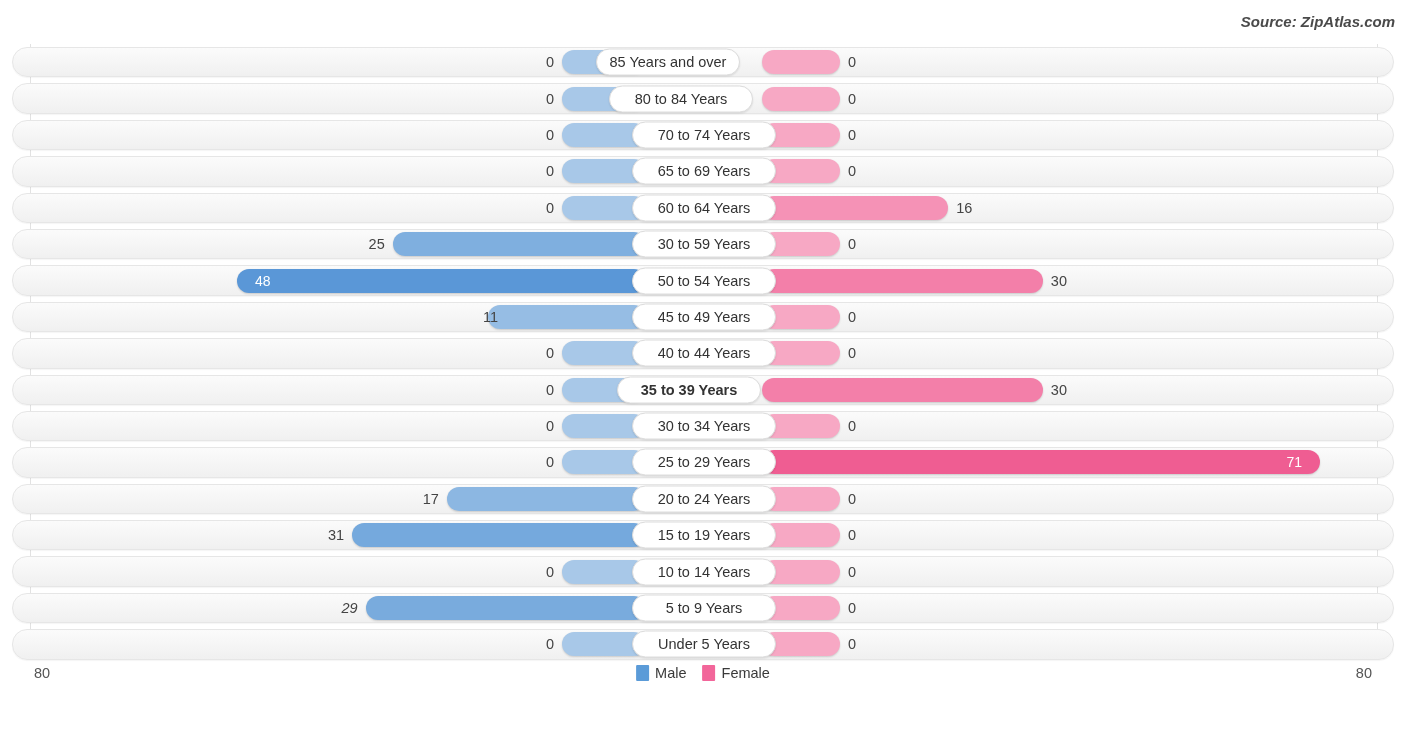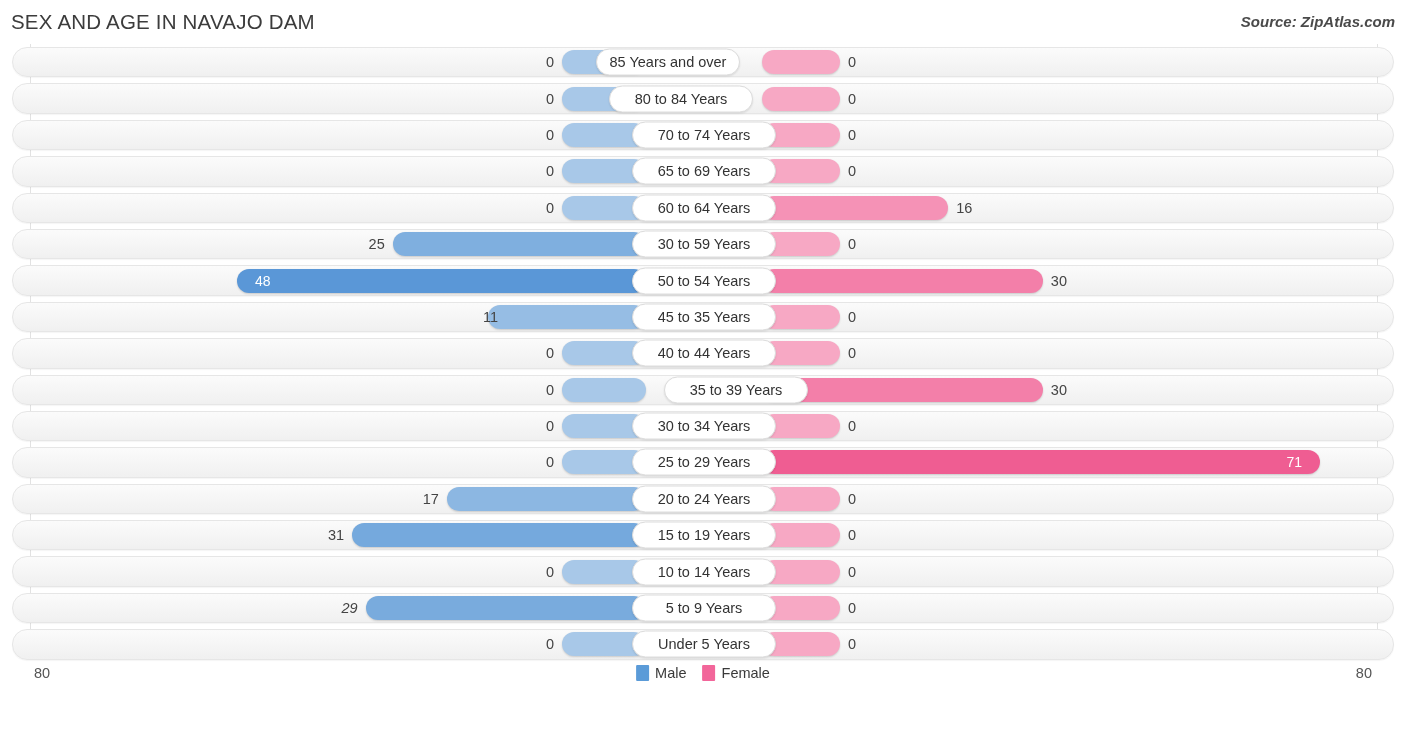--- a/index.html
+++ b/index.html
@@ -102,21 +102,20 @@
   .legend-item { display:flex; align-items:center; gap:6px; }
   .swatch { width:13px; height:16px; border-radius:1px; }
   .legend-label { font-size:14.5px; color:#3a3a3a; }
 </style>
 </head>
 <body>
 
 <div class="page">
 
   <div class="header">
-    <div class="chart-title">SEX AND AGE IN NAVAJO DAM</div>
     <div class="source">Source: ZipAtlas.com</div>
   </div>
 
   <div class="plot">
     <div class="gridline" style="left:30px;"></div>
     <div class="gridline" style="left:1377px;"></div>
 
     <div class="rows" id="rows">
         <div class="row">
           <div class="track"></div>
@@ -188,41 +187,41 @@
             <div class="center-pill" style="left: 632px; width: 144px;">50 to 54 Years</div>
           </div>
         </div>
         <div class="row">
           <div class="track"></div>
           <div class="bars">
             <div class="bar male" style="left: 487.521px; width: 158.479px; background: rgb(150, 189, 228);"></div>
             <div class="val" style="left: 498px; transform: translate(-100%, -50%);">11</div>
             <div class="bar female" style="left: 762px; width: 78px; background: rgb(247, 168, 196);"></div>
             <div class="val" style="left: 848px;">0</div>
-            <div class="center-pill" style="left: 632px; width: 144px;">45 to 35 Years</div>
+            <div class="center-pill" style="left: 632px; width: 144px;">45 to 49 Years</div>
           </div>
         </div>
         <div class="row">
           <div class="track"></div>
           <div class="bars">
             <div class="bar male" style="left: 562px; width: 84px; background: rgb(168, 200, 232);"></div>
             <div class="val" style="left: 554px; transform: translate(-100%, -50%);">0</div>
             <div class="bar female" style="left: 762px; width: 78px; background: rgb(247, 168, 196);"></div>
             <div class="val" style="left: 848px;">0</div>
             <div class="center-pill" style="left: 632px; width: 144px;">40 to 44 Years</div>
           </div>
         </div>
         <div class="row">
           <div class="track"></div>
           <div class="bars">
             <div class="bar male" style="left: 562px; width: 84px; background: rgb(168, 200, 232);"></div>
             <div class="val" style="left: 554px; transform: translate(-100%, -50%);">0</div>
             <div class="bar female" style="left: 762px; width: 280.817px; background: rgb(243, 127, 169);"></div>
             <div class="val" style="left: 1050.82px;">30</div>
-            <div class="center-pill" style="left: 664px; width: 144px;">35 to 39 Years</div>
+            <div class="center-pill" style="left: 617px; width: 144px; font-weight: bold;">35 to 39 Years</div>
           </div>
         </div>
         <div class="row">
           <div class="track"></div>
           <div class="bars">
             <div class="bar male" style="left: 562px; width: 84px; background: rgb(168, 200, 232);"></div>
             <div class="val" style="left: 554px; transform: translate(-100%, -50%);">0</div>
             <div class="bar female" style="left: 762px; width: 78px; background: rgb(247, 168, 196);"></div>
             <div class="val" style="left: 848px;">0</div>
             <div class="center-pill" style="left: 632px; width: 144px;">30 to 34 Years</div>

